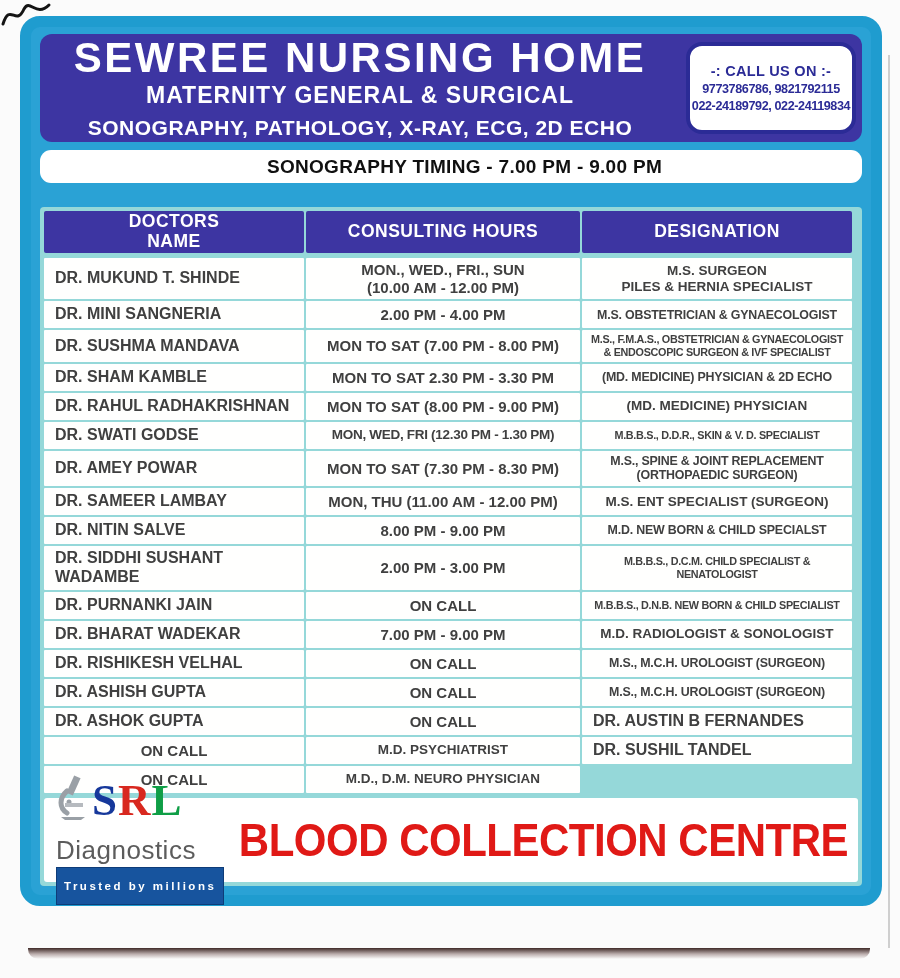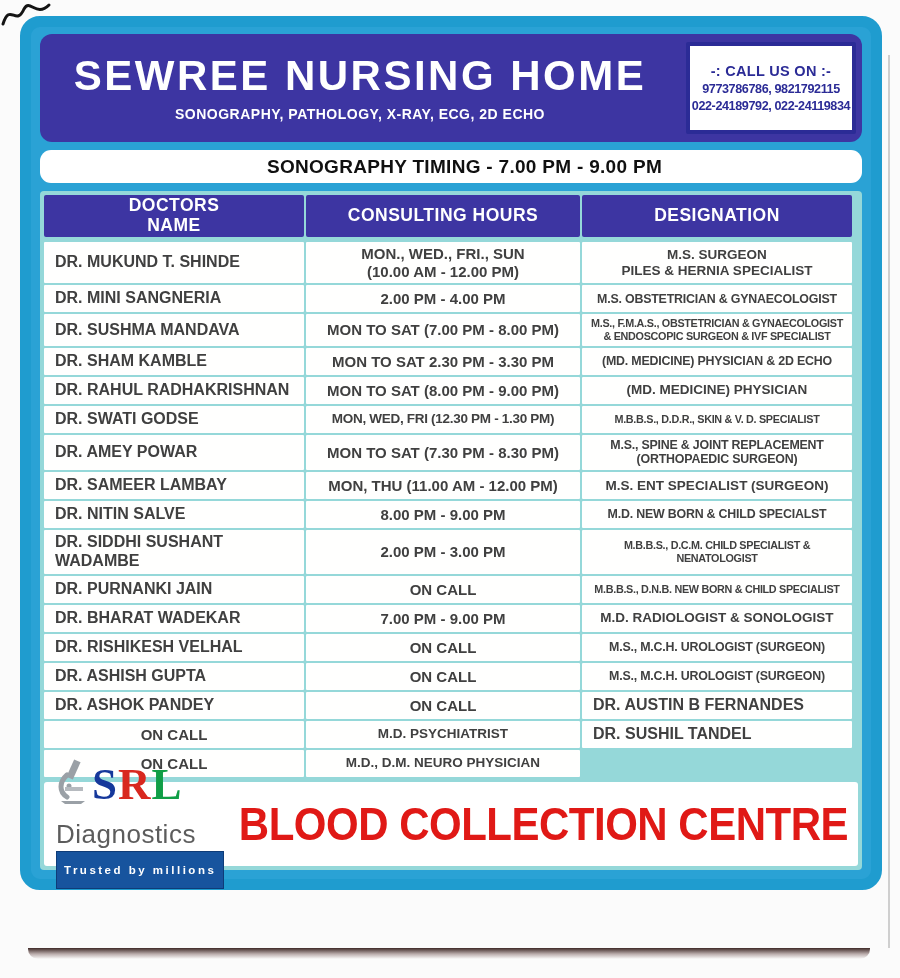--- a/index.html
+++ b/index.html
@@ -40,40 +40,40 @@
     height:108px;
     margin-bottom:8px;
   }
   .title-block {
     position:absolute; left:0; top:0; bottom:0; right:182px;
     display:flex; flex-direction:column; align-items:center; justify-content:center;
     color:#ffffff; text-align:center;
   }
   .clinic-name   { font-size:42px; font-weight:bold; letter-spacing:2.5px; line-height:1; }
   .clinic-sub1   { font-size:23px; font-weight:bold; letter-spacing:1px; margin-top:4px; line-height:1.05; }
-  .clinic-sub2   { font-size:14px; font-weight:bold; letter-spacing:0.5px; margin-top:10px; line-height:1.05; }
+  .clinic-sub2   { font-size:21px; font-weight:bold; letter-spacing:0.5px; margin-top:10px; line-height:1.05; }
 
   .call-box {
     position:absolute; right:6px; top:8px; bottom:8px; width:170px;
     background:#ffffff;
     border:4px solid var(--navy);
-    border-radius:2px;
+    border-radius:16px;
     display:flex; flex-direction:column; align-items:center; justify-content:center;
     color:var(--navy); font-weight:bold; text-align:center;
     box-sizing:border-box;
   }
   .call-label { font-size:14.5px; letter-spacing:0.3px; }
   .call-line  { font-size:12.6px; letter-spacing:-0.4px; margin-top:3px; white-space:nowrap; }
 
   
   .sono-bar {
     background:#ffffff; border-radius:11px; height:33px;
     display:flex; align-items:center; justify-content:center;
     font-size:19px; font-weight:bold; color:#101010; letter-spacing:0.3px;
-    margin-bottom:8px;
+    margin-bottom:24px;
     padding-left:27px;
   }
 
   
   .table-zone {
     background:var(--panel-teal);
     border-radius:4px;
     padding:4px;
   }
   .thead, .tbody {
@@ -142,20 +142,21 @@
     <path d="M3 24 C 10 2, 16 27, 24 9 C 30 -2, 36 18, 49 5" stroke="#141414" stroke-width="3" fill="none" stroke-linecap="round"></path>
   </svg>
   <div class="photo-edge-line"></div>
   <div class="bottom-shadow"></div>
 
   <div class="board">
 
     <div class="header-band">
       <div class="title-block">
         <div class="clinic-name">SEWREE NURSING HOME</div>
+        <div class="clinic-sub1">MATERNITY GENERAL &amp; SURGICAL</div>
         <div class="clinic-sub2">SONOGRAPHY, PATHOLOGY, X-RAY, ECG, 2D ECHO</div>
       </div>
       <div class="call-box">
         <div class="call-label">-: CALL US ON :-</div>
         <div class="call-line">9773786786, 9821792115</div>
         <div class="call-line">022-24189792, 022-24119834</div>
       </div>
     </div>
 
     <div class="sono-bar">SONOGRAPHY TIMING - 7.00 PM - 9.00 PM</div>
@@ -221,21 +222,21 @@
   <div class="cell desig">M.D. RADIOLOGIST &amp; SONOLOGIST</div>
 
   <div class="cell name">DR. RISHIKESH VELHAL</div>
   <div class="cell hours">ON CALL</div>
   <div class="cell desig condensed-sm">M.S., M.C.H. UROLOGIST (SURGEON)</div>
 
   <div class="cell name">DR. ASHISH GUPTA</div>
   <div class="cell hours">ON CALL</div>
   <div class="cell desig condensed-sm">M.S., M.C.H. UROLOGIST (SURGEON)</div>
 
-  <div class="cell name">DR. ASHOK PANDEY</div>
+  <div class="cell name">DR. ASHOK GUPTA</div>
   <div class="cell hours">ON CALL</div>
 
   <div class="cell name">DR. AUSTIN B FERNANDES</div>
   <div class="cell hours">ON CALL</div>
   <div class="cell desig">M.D. PSYCHIATRIST</div>
 
   <div class="cell name">DR. SUSHIL TANDEL</div>
   <div class="cell hours">ON CALL</div>
   <div class="cell desig">M.D., D.M. NEURO PHYSICIAN</div>
 </div>

